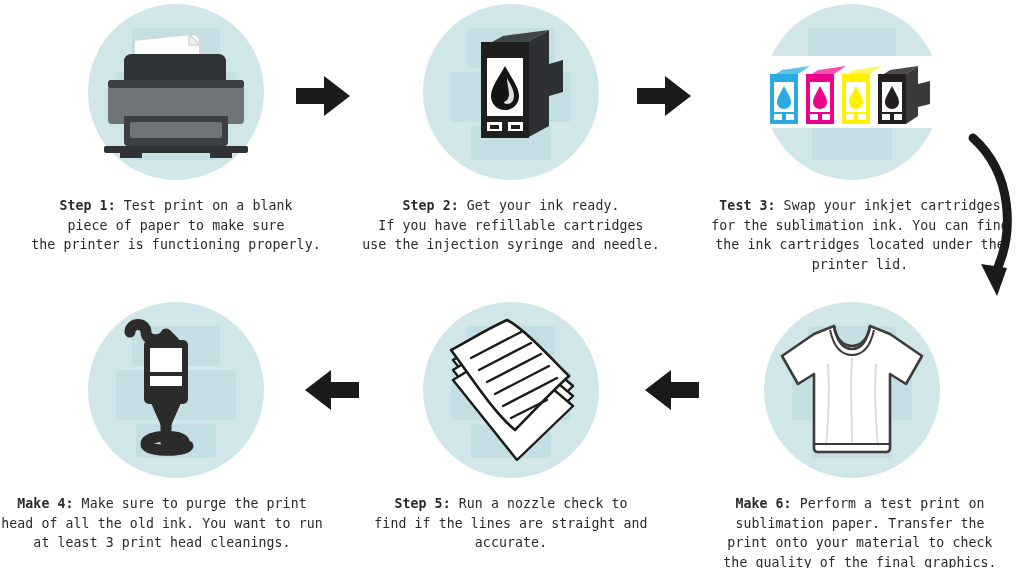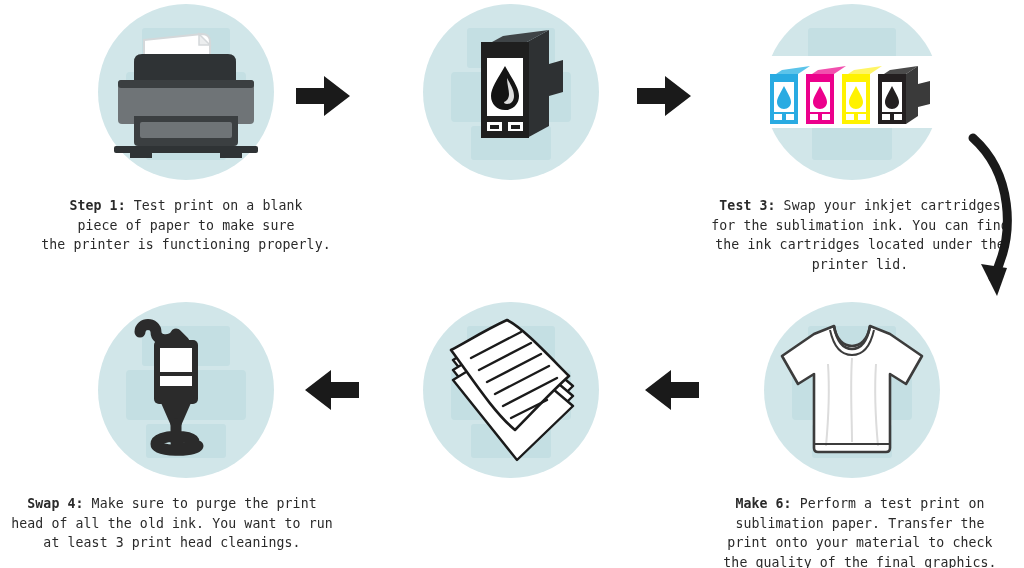--- a/index.html
+++ b/index.html
@@ -19,21 +19,21 @@
     width: 1024px;
     height: 568px;
     background: #ffffff;
   }
 
   
   .step {
     position: absolute;
     width: 340px;
   }
-  .step.col1 { left: 16px; }
+  .step.col1 { left: 6px; }
   .step.col2 { left: 341px; }
   .step.col3 { left: 682px; }
   .step.row1 { top: 0px; }
   .step.row2 { top: 298px; }
 
   .disc-wrap {
     position: relative;
     width: 340px;
     height: 192px;
   }
@@ -162,20 +162,23 @@
           <path d="M82 62 C90 76 96 84 96 92 C96 100 90 106 82 106 C74 106 68 100 68 92 C68 84 74 76 82 62 Z" fill="#141414"></path>
           <path d="M84 74 C89 83 91 87 91 92 C91 97 88 100 84 100 C82 100 81 99 81 98 C84 97 86 94 86 90 C86 86 84 80 84 74 Z" fill="#ffffff" opacity="0.85"></path>
 
           <rect x="64" y="118" width="15" height="9" fill="#ffffff"></rect>
           <rect x="85" y="118" width="15" height="9" fill="#ffffff"></rect>
           <rect x="67" y="121" width="9" height="4" fill="#1f1f1f"></rect>
           <rect x="88" y="121" width="9" height="4" fill="#1f1f1f"></rect>
         </svg>
       </div>
     </div>
+    <div class="caption"><b>Step 2:</b><span> Get your ink ready.
+If you have refillable cartridges
+use the injection syringe and needle.</span></div>
   </div>
 
   <div class="arrow a2">
     <svg width="54" height="44" viewBox="0 0 54 44">
       <path d="M0 14 L28 14 L28 2 L54 22 L28 42 L28 30 L0 30 Z" fill="#1a1a1a"></path>
     </svg>
   </div>
 
   <div class="step col3 row1">
     <div class="disc-wrap">
@@ -261,21 +264,21 @@
           <rect x="56" y="38" width="44" height="64" rx="5" fill="#2b2b2b"></rect>
           <rect x="62" y="46" width="32" height="24" fill="#ffffff"></rect>
           <rect x="62" y="74" width="32" height="10" fill="#ffffff"></rect>
 
           <path d="M60 94 L96 94 L82 126 L74 126 Z" fill="#2b2b2b"></path>
 
           <path d="M78 122 L78 140 C78 148 96 148 96 140 C96 132 58 132 58 142 C58 150 96 150 100 144" stroke="#2b2b2b" stroke-width="11" fill="none" stroke-linecap="round" stroke-linejoin="round"></path>
         </svg>
       </div>
     </div>
-    <div class="caption"><b>Swap 4:</b><span> Make sure to purge the print
+    <div class="caption"><b>Make 4:</b><span> Make sure to purge the print
 head of all the old ink. You want to run
 at least 3 print head cleanings.</span></div>
   </div>
 
   <div class="arrow a4">
     <svg width="56" height="44" viewBox="0 0 56 44">
       <path d="M56 14 L28 14 L28 2 L2 22 L28 42 L28 30 L56 30 Z" fill="#1a1a1a"></path>
     </svg>
   </div>
 
@@ -302,20 +305,23 @@
             <line x1="48" y1="56" x2="98" y2="30"></line>
             <line x1="56" y1="68" x2="108" y2="41"></line>
             <line x1="64" y1="80" x2="118" y2="52"></line>
             <line x1="72" y1="92" x2="126" y2="64"></line>
             <line x1="80" y1="104" x2="134" y2="76"></line>
             <line x1="88" y1="116" x2="124" y2="98"></line>
           </g>
         </svg>
       </div>
     </div>
+    <div class="caption"><b>Step 5:</b><span> Run a nozzle check to
+find if the lines are straight and
+accurate.</span></div>
   </div>
 
   <div class="arrow a5">
     <svg width="56" height="44" viewBox="0 0 56 44">
       <path d="M56 14 L28 14 L28 2 L2 22 L28 42 L28 30 L56 30 Z" fill="#1a1a1a"></path>
     </svg>
   </div>
 
   <div class="step col3 row2">
     <div class="disc-wrap">

